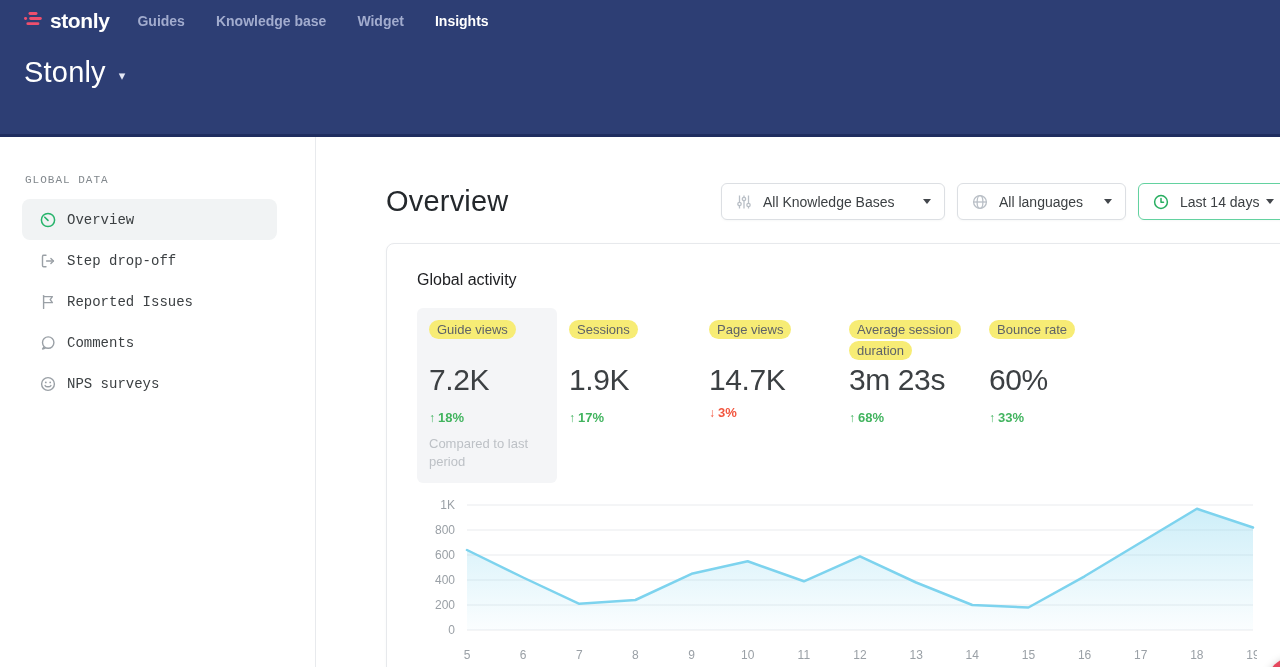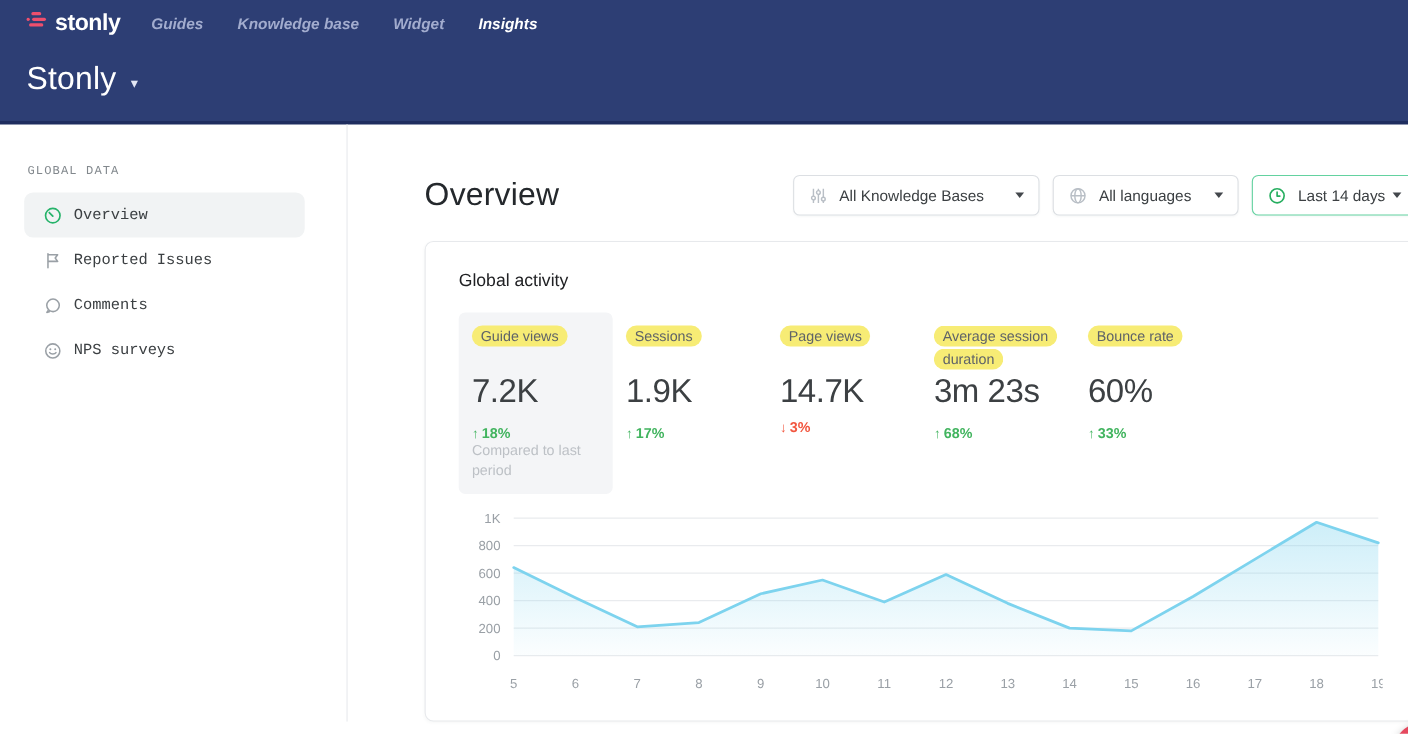--- a/index.html
+++ b/index.html
@@ -1,24 +1,24 @@
 <!DOCTYPE html>
 <html><head>
 <meta charset="utf-8">
 <style>
   * { margin:0; padding:0; box-sizing:border-box; }
   html,body { width:1280px; height:667px; overflow:hidden; }
   body { font-family:"Liberation Sans", sans-serif; background:#fff; position:relative; }
 
   
-  .header { background:#2d3e74; height:113px; border-bottom:3px solid #1f2d5f; padding:0 24px; }
+  .header { background:#2d3e74; height:137px; border-bottom:3px solid #1f2d5f; padding:0 24px; }
   .topbar { display:flex; align-items:center; padding-top:9px; height:32px; }
   .logo { display:flex; align-items:center; gap:7px; margin-right:28px; cursor:pointer; }
   .logo-text { color:#fff; font-size:21px; font-weight:700; letter-spacing:-0.4px; }
-  .nav { display:flex; gap:31px;font-style:italic; }
+  .nav { display:flex; gap:31px; }
   .nav-item { color:#a2acce; font-size:14px; font-weight:600; cursor:pointer; white-space:nowrap; }
   .nav-item.active { color:#ffffff; }
   .workspace { display:flex; align-items:center; gap:13px; margin-top:24px; cursor:pointer; width:fit-content; }
   .workspace-title { color:#fff; font-size:29px; font-weight:400; letter-spacing:0.2px; }
   .ws-caret { color:#e3e7f4; font-size:13px; padding-top:6px; }
 
   
   .body-row { display:flex; height:543px; }
   .sidebar { width:316px; border-right:1px solid #e8eaed; padding:37px 38px 0 22px; flex:none;font-family:Liberation Mono, monospace; }
   .section-label { font-size:11px; color:#82888d; letter-spacing:1px; font-weight:500; margin:0 0 13px 3px; }
@@ -45,21 +45,21 @@
   .metrics { display:flex; margin-top:19px; }
   .metric-cell { width:140px; padding:12px; cursor:pointer; }
   .metric-cell.selected { background:#f4f5f7; border-radius:6px; }
   .metric-label-wrap { height:44px; }
   .metric-label { display:inline; background:#f7ec75; color:#5f6368; font-size:13px; line-height:1.6; padding:2px 8px; border-radius:10px; -webkit-box-decoration-break:clone; box-decoration-break:clone; }
   .metric-value { font-size:30px; color:#3c4043; letter-spacing:-0.4px; line-height:1.05; }
   .metric-delta { font-size:13px; font-weight:700; margin-top:9px; }
   .metric-delta.up { color:#42b45f;margin-top:14px; }
   .metric-delta.down { color:#f2563f; }
   .metric-delta .arrow { font-size:12px; margin-right:3px; }
-  .metric-note { font-size:13px; color:#bdc1c6; line-height:1.4; width:112px; }
+  .metric-note { font-size:13px; color:#bdc1c6; margin-top:10px; line-height:1.4; width:112px; }
 
   .chart-wrap { margin-top:8px; }
   .chart-wrap svg { display:block; }
   .tick { font-family:"Liberation Sans", sans-serif; font-size:12px; fill:#9aa0a6; }
 
   
   .chat-widget { position:absolute; width:52px; height:52px; border-radius:50%; background:#e5485e; right:-39px; bottom:-42px; cursor:pointer; box-shadow:0 2px 8px rgba(0,0,0,.25); }
 </style>
 </head>
 <body>
@@ -95,20 +95,30 @@
     <div class="section-label">GLOBAL DATA</div>
     <div id="sidebar-menu">
         <div class="side-item active">
           <span class="icon">
             <svg width="18" height="18" viewBox="0 0 18 18">
               <circle cx="9" cy="9" r="6.6" fill="none" stroke="#26b36a" stroke-width="1.5"></circle>
               <line x1="9" y1="9.4" x2="5.8" y2="6.2" stroke="#26b36a" stroke-width="1.6" stroke-linecap="round"></line>
             </svg>
           </span>
           <span>Overview</span>
+        </div>
+        <div class="side-item">
+          <span class="icon">
+            <svg width="18" height="18" viewBox="0 0 18 18">
+              <path d="M7 3.3 H4.7 C4 3.3 3.5 3.8 3.5 4.5 V13.5 C3.5 14.2 4 14.7 4.7 14.7 H7" fill="none" stroke="#9aa0a6" stroke-width="1.4" stroke-linecap="round"></path>
+              <line x1="7.6" y1="9" x2="14.4" y2="9" stroke="#9aa0a6" stroke-width="1.4" stroke-linecap="round"></line>
+              <polyline points="11.9,6.5 14.4,9 11.9,11.5" fill="none" stroke="#9aa0a6" stroke-width="1.4" stroke-linecap="round" stroke-linejoin="round"></polyline>
+            </svg>
+          </span>
+          <span>Step drop-off</span>
         </div>
         <div class="side-item">
           <span class="icon">
             <svg width="18" height="18" viewBox="0 0 18 18">
               <line x1="4.6" y1="2.6" x2="4.6" y2="15.4" stroke="#9aa0a6" stroke-width="1.4" stroke-linecap="round"></line>
               <path d="M4.6 3.6 H13.4 L11.2 6.6 L13.4 9.6 H4.6" fill="none" stroke="#9aa0a6" stroke-width="1.4" stroke-linejoin="round"></path>
             </svg>
           </span>
           <span>Reported Issues</span>
         </div>

